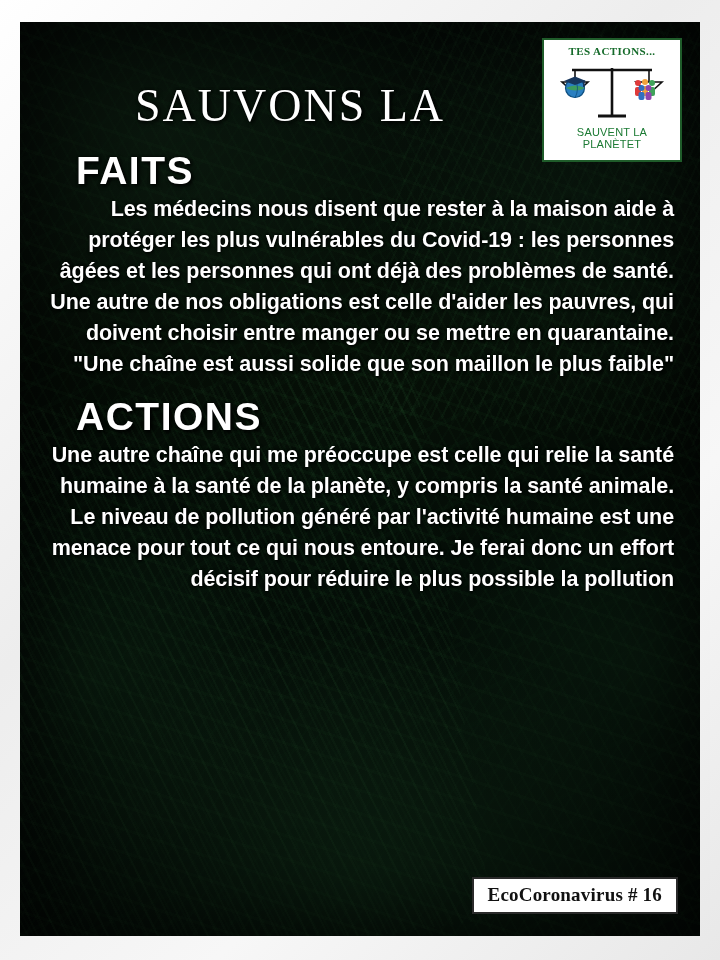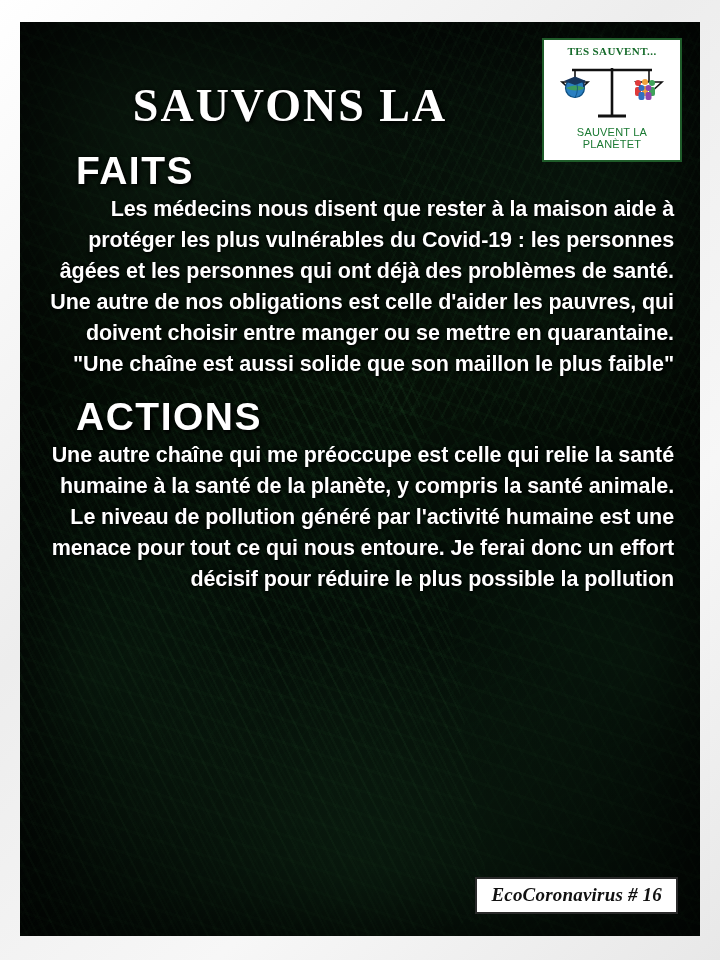--- a/index.html
+++ b/index.html
@@ -132,21 +132,21 @@
     color: #1b7a33;
     line-height: 12px;
     letter-spacing: 0.2px;
   }
 
   
   .title {
     margin: 40px 0 0 0;
     text-align: center;
     font-family: "Liberation Serif", serif;
-    font-weight: bold;
+    font-weight: normal;
     font-size: 46px;
     line-height: 56px;
     letter-spacing: 2px;
     color: #ffffff;
     text-transform: uppercase;
     font-variant: small-caps;
     text-shadow: 0 0 3px rgba(0,0,0,0.9), 2px 2px 4px rgba(0,0,0,0.95);
     padding: 0 150px 0 10px;
   }
   .title .line2 { display: block; }
@@ -180,40 +180,39 @@
   
   .footer-tag {
     position: absolute;
     right: 22px;
     bottom: 22px;
     background: #ffffff;
     border: 2px solid #2a2a2a;
     padding: 5px 14px 6px 14px;
     font-family: "Liberation Serif", serif;
     font-weight: bold;
-    font-style: italic;
     font-size: 19px;
     color: #111111;
     z-index: 6;
     letter-spacing: 0.2px;
   }
 </style>
 </head>
 <body>
 
 <div class="poster">
   <div class="photo">
     <div class="frond a"></div>
     <div class="frond b"></div>
     <div class="frond c"></div>
     <div class="frond d"></div>
     <div class="vignette"></div>
 
     <div class="logo-badge">
-      <div class="lg-top">TES SAUVENT...</div>
+      <div class="lg-top">TES ACTIONS...</div>
       <div class="logo-art">
         <svg width="124" height="68" viewBox="0 0 124 68" xmlns="http://www.w3.org/2000/svg">
 
           <line x1="22" y1="12" x2="102" y2="12" stroke="#111" stroke-width="2.4"></line>
           <line x1="62" y1="10" x2="62" y2="58" stroke="#111" stroke-width="2.6"></line>
           <line x1="48" y1="58" x2="76" y2="58" stroke="#111" stroke-width="3"></line>
           <line x1="25" y1="12" x2="25" y2="24" stroke="#111" stroke-width="1.6"></line>
           <line x1="99" y1="12" x2="99" y2="24" stroke="#111" stroke-width="1.6"></line>
           <path d="M12 24 L38 24 L25 36 Z" fill="none" stroke="#111" stroke-width="1.6"></path>
           <path d="M86 24 L112 24 L99 36 Z" fill="none" stroke="#111" stroke-width="1.6"></path>

